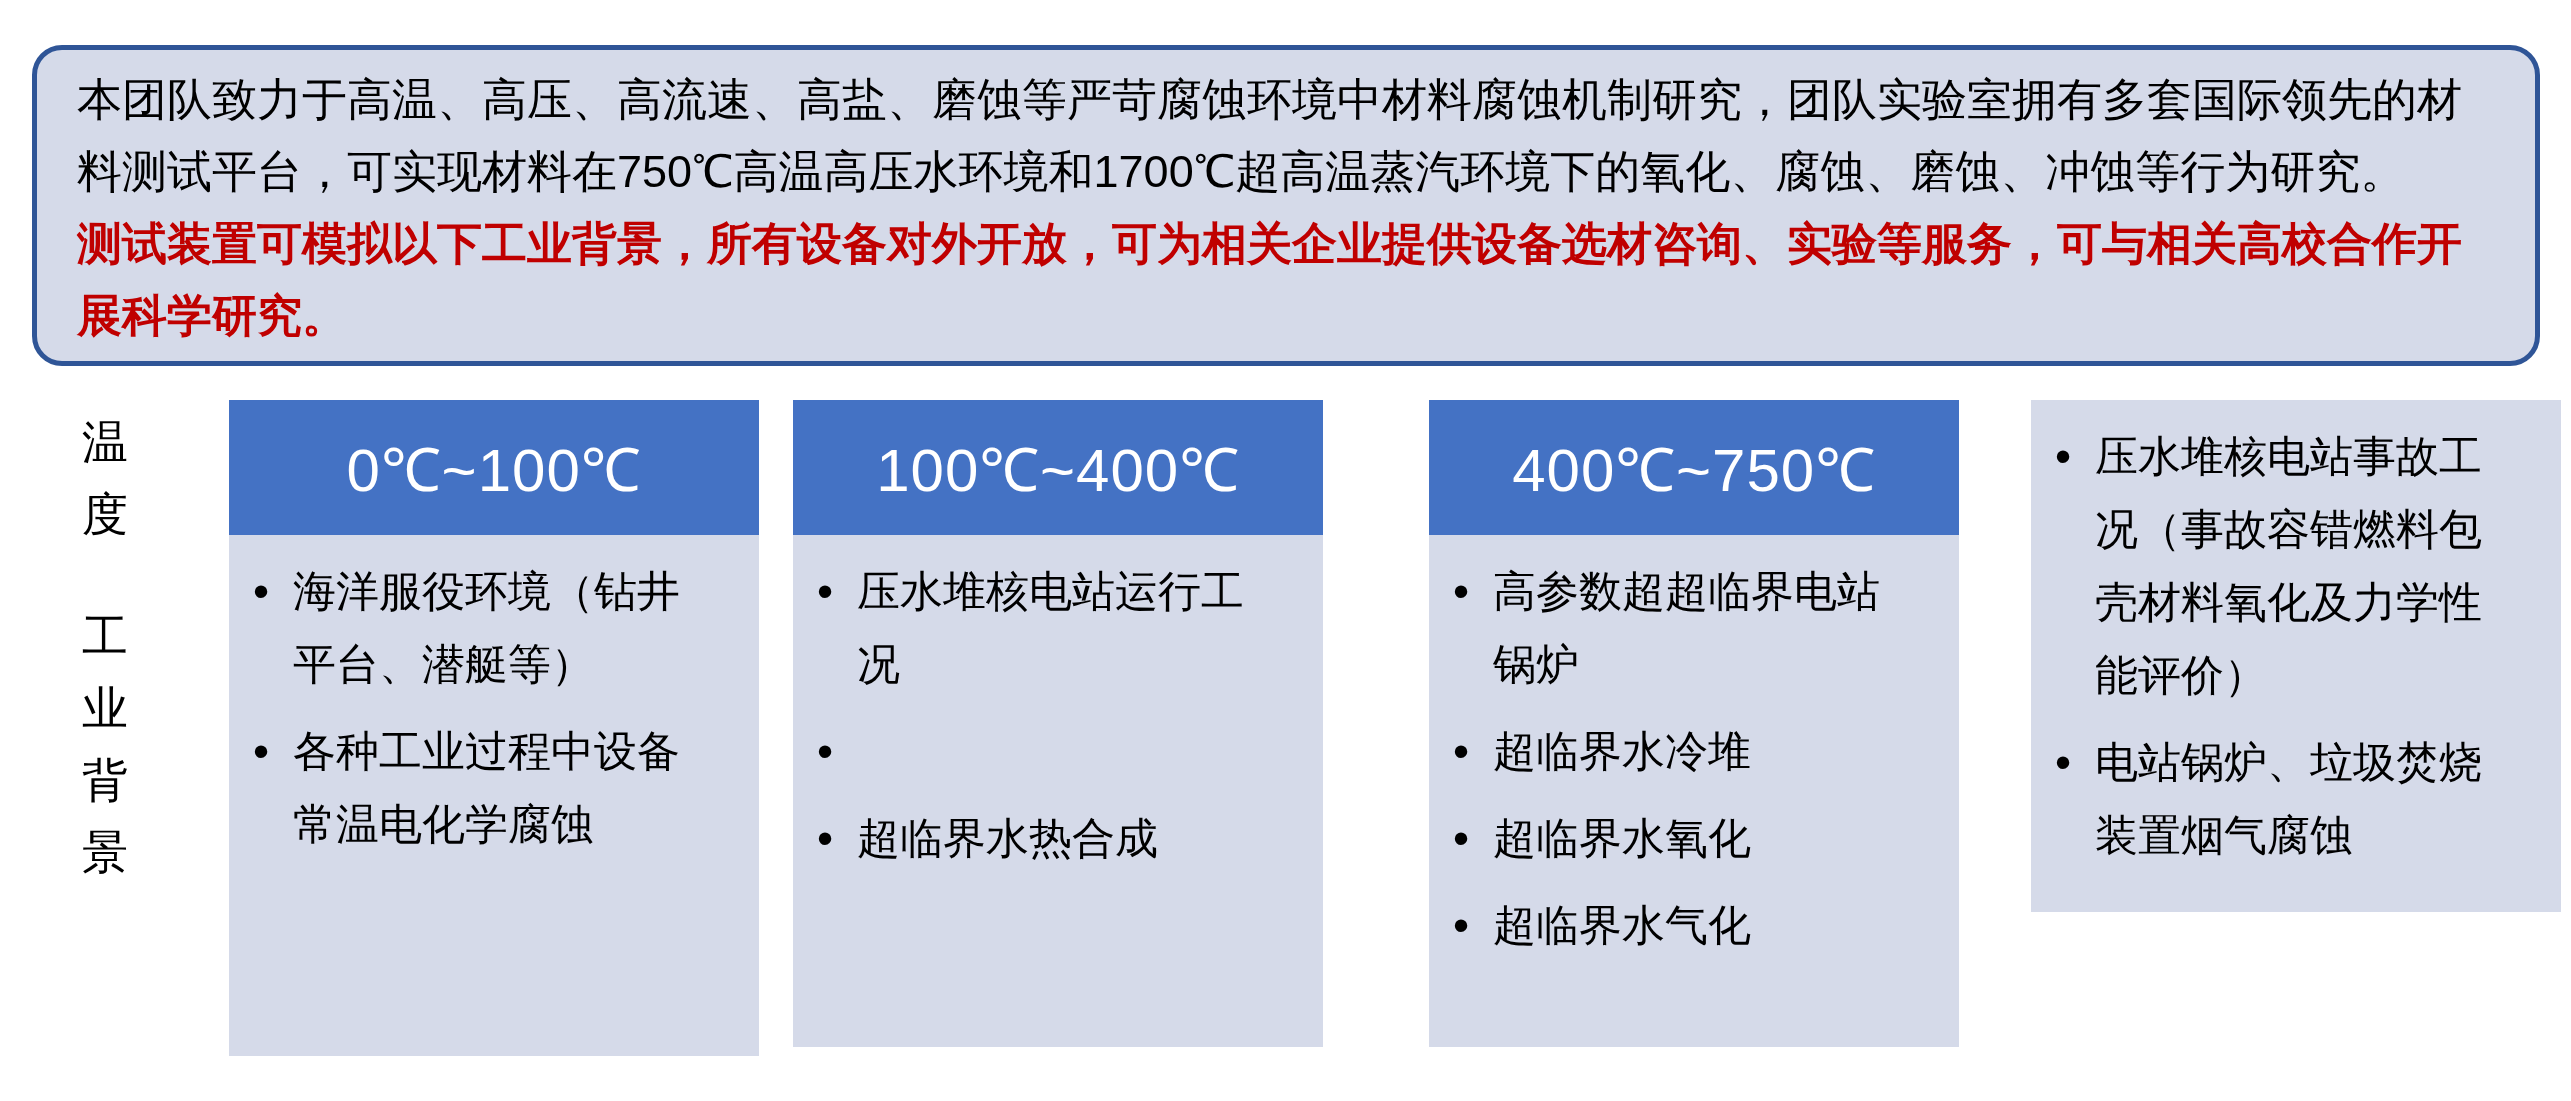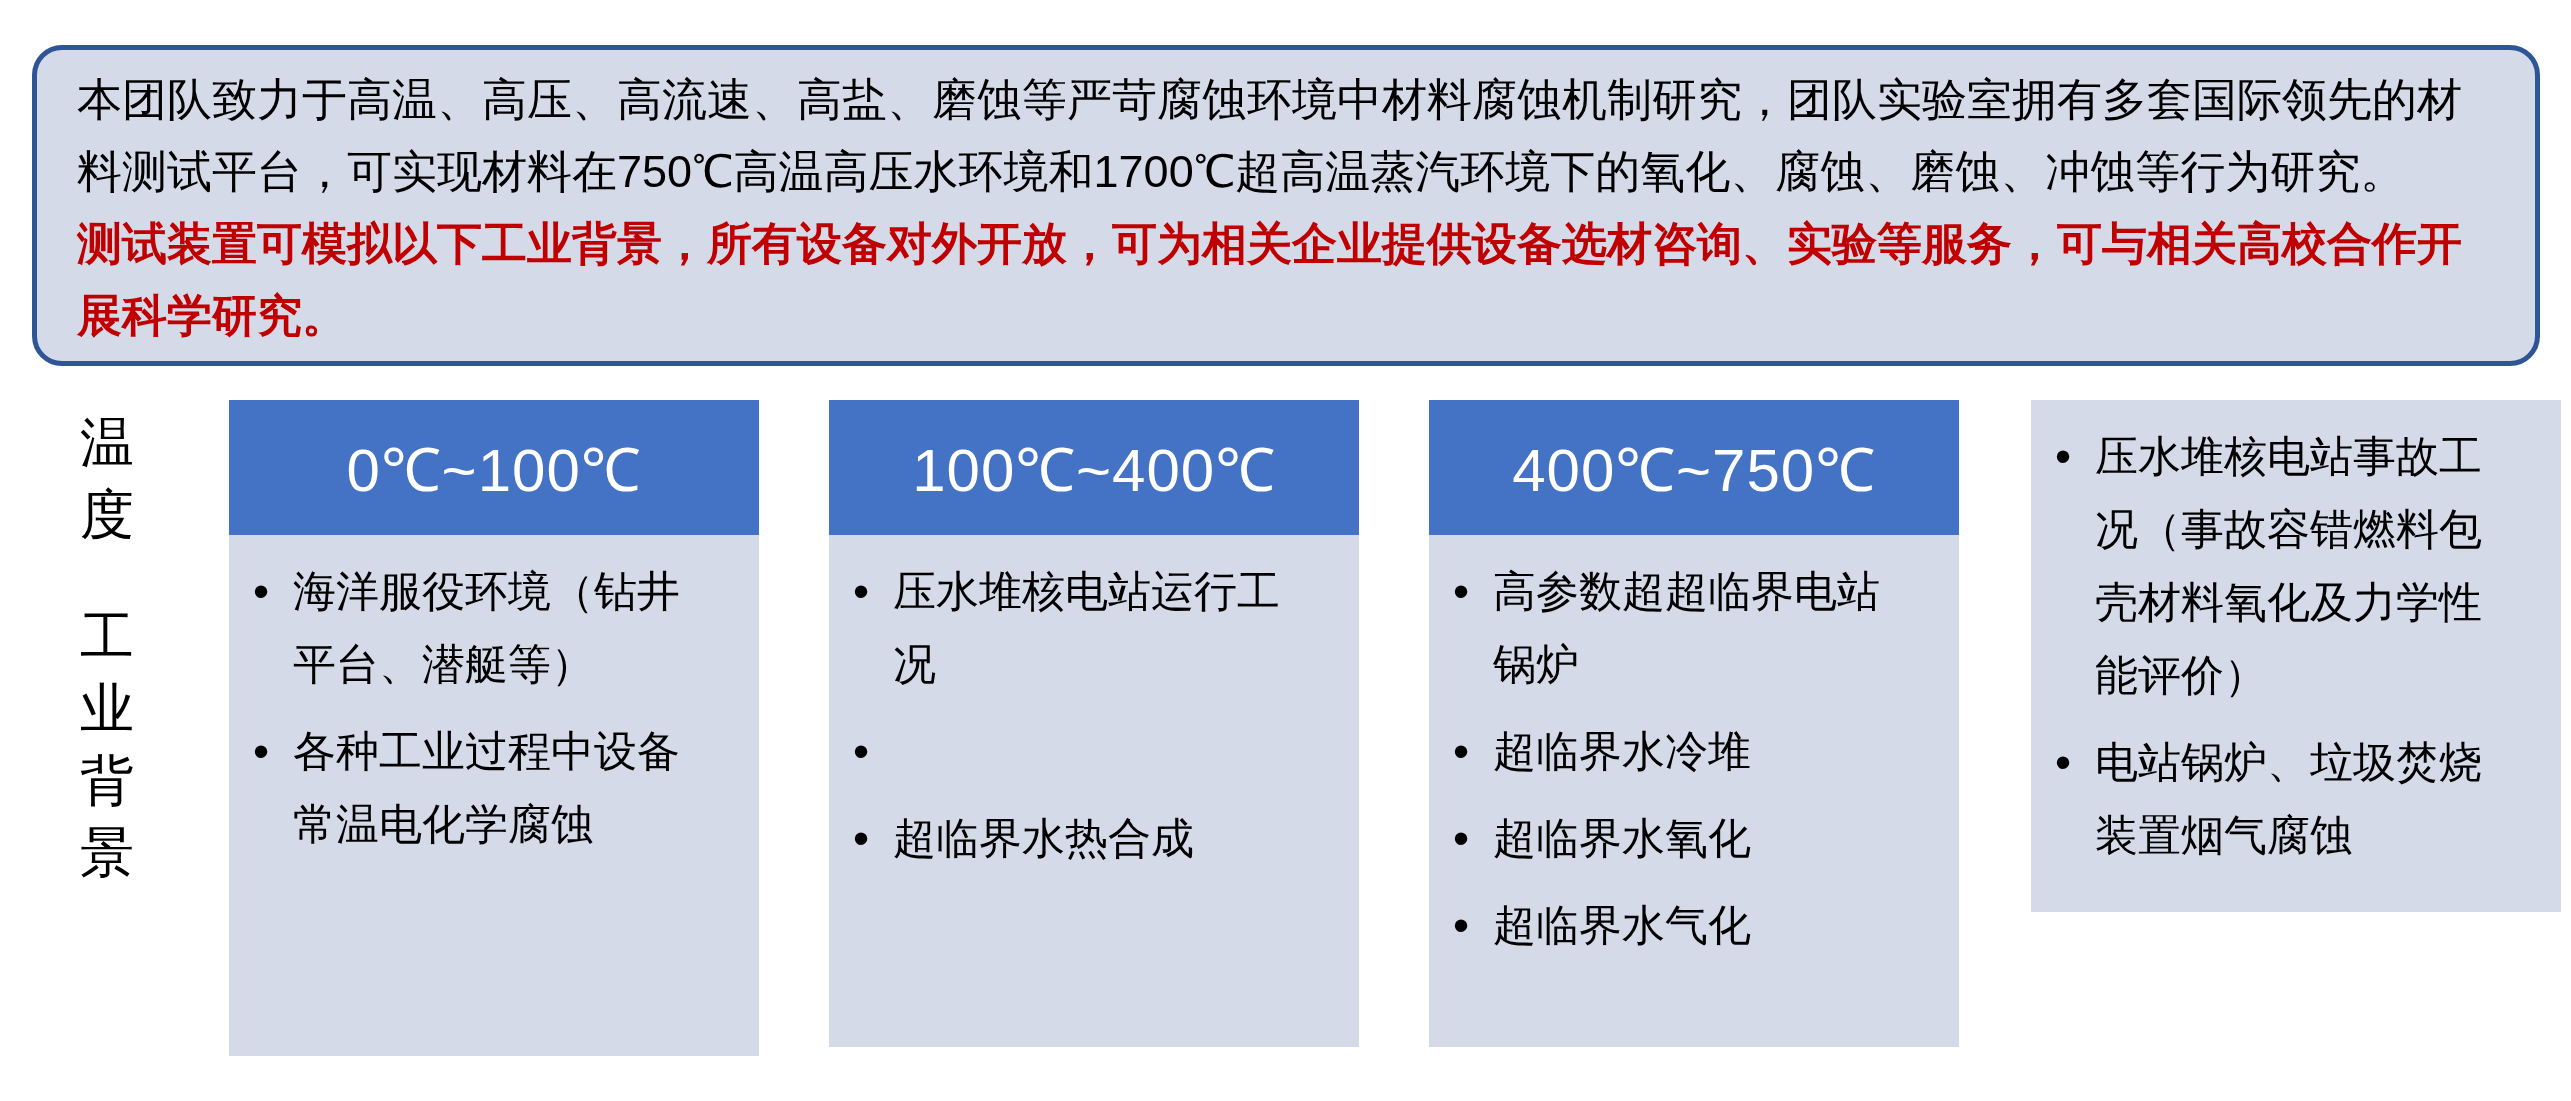--- a/index.html
+++ b/index.html
@@ -20,30 +20,30 @@
     border-radius: 30px;
     padding: 14px 40px 8px 40px;
   }
   .intro-box p { margin: 0; font-size: 45px; line-height: 72px; letter-spacing: 0; }
   .intro-black { color: #000000; }
   .intro-red { color: #C00000; font-weight: bold; }
 
   
   .vlabel {
     position: absolute; left: 80px; width: 50px;
-    font-size: 54px; line-height: 72px;
+    font-size: 46px; line-height: 72px;
     word-break: break-all; text-align: center; color: #000000;
   }
   .vlabel.temp { top: 406px; }
   .vlabel.ind  { top: 600px; }
 
   
   .col { position: absolute; top: 400px; width: 530px; padding-left: 24px; }
   .col.c0 { left: 205px; }
-  .col.c1 { left: 805px; }
+  .col.c1 { left: 769px; }
   .col.c2 { left: 1405px; }
   .col.c3 { left: 2007px; }
 
   .col-header {
     height: 135px;
     background: #4472C4;
     color: #FFFFFF;
     font-size: 60px; font-weight: 500; letter-spacing: 1px;
     display: flex; align-items: center; justify-content: center;
   }

